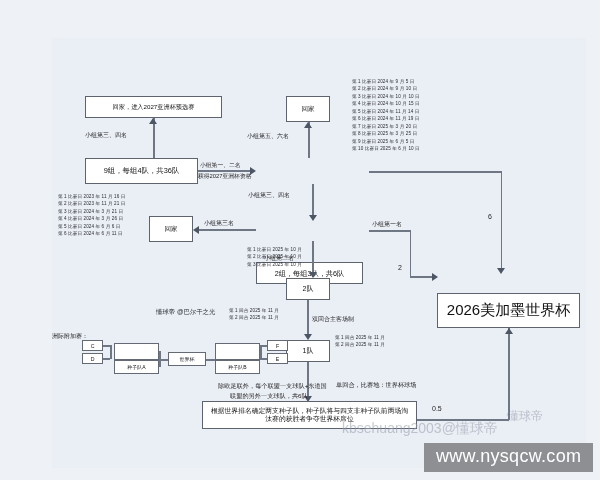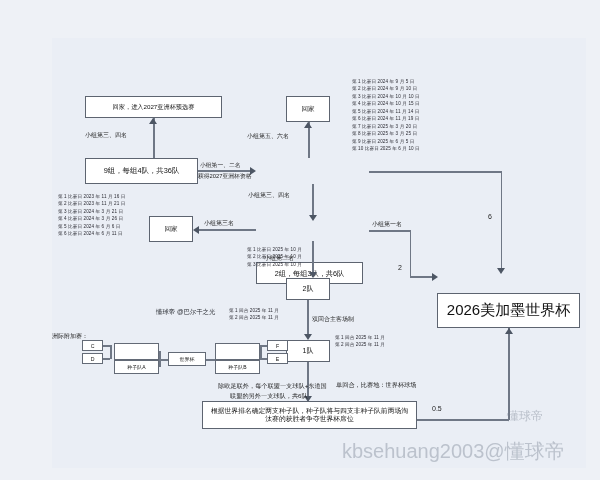--- a/index.html
+++ b/index.html
@@ -75,22 +75,22 @@
   
   .mini{
     position:absolute;background:#fff;border:1px solid #636a76;
     box-sizing:border-box;display:flex;align-items:center;justify-content:center;
     font-size:5.2px;color:#111;
   }
 
   .wm{
     position:absolute;
     color:rgba(150,158,172,.55);
-    font-size:20px;white-space:nowrap;
-    pointer-events:none;z-index:30;margin-top:18px;
+    font-size:14px;white-space:nowrap;
+    pointer-events:none;z-index:30;
   }
   .wm2{
     position:absolute;color:rgba(120,128,143,.42);
     font-size:12px;white-space:nowrap;z-index:30;
   }
 </style>
 </head>
 <body>
 
 <div id="stage">
@@ -238,14 +238,15 @@
     <div class="ln lnv" style="left:456px;top:290px;height:92px;"></div>
     <div class="ln lnh" style="left:365px;top:381px;width:92px;"></div>
     <div class="arw arw-up" style="left:452.5px;top:290px;"></div>
     <div class="lbl" style="left:380px;top:367px;font-size:7px;">0.5</div>
 
     <div class="wm" style="left:290px;top:382px;">kbsehuang2003@懂球帝</div>
     <div class="wm2" style="left:455px;top:370px;">懂球帝</div>
 
   </div>
 
+  <div class="bottom-banner">www.nysqcw.com</div>
 
 </div>
 
 </body></html>

